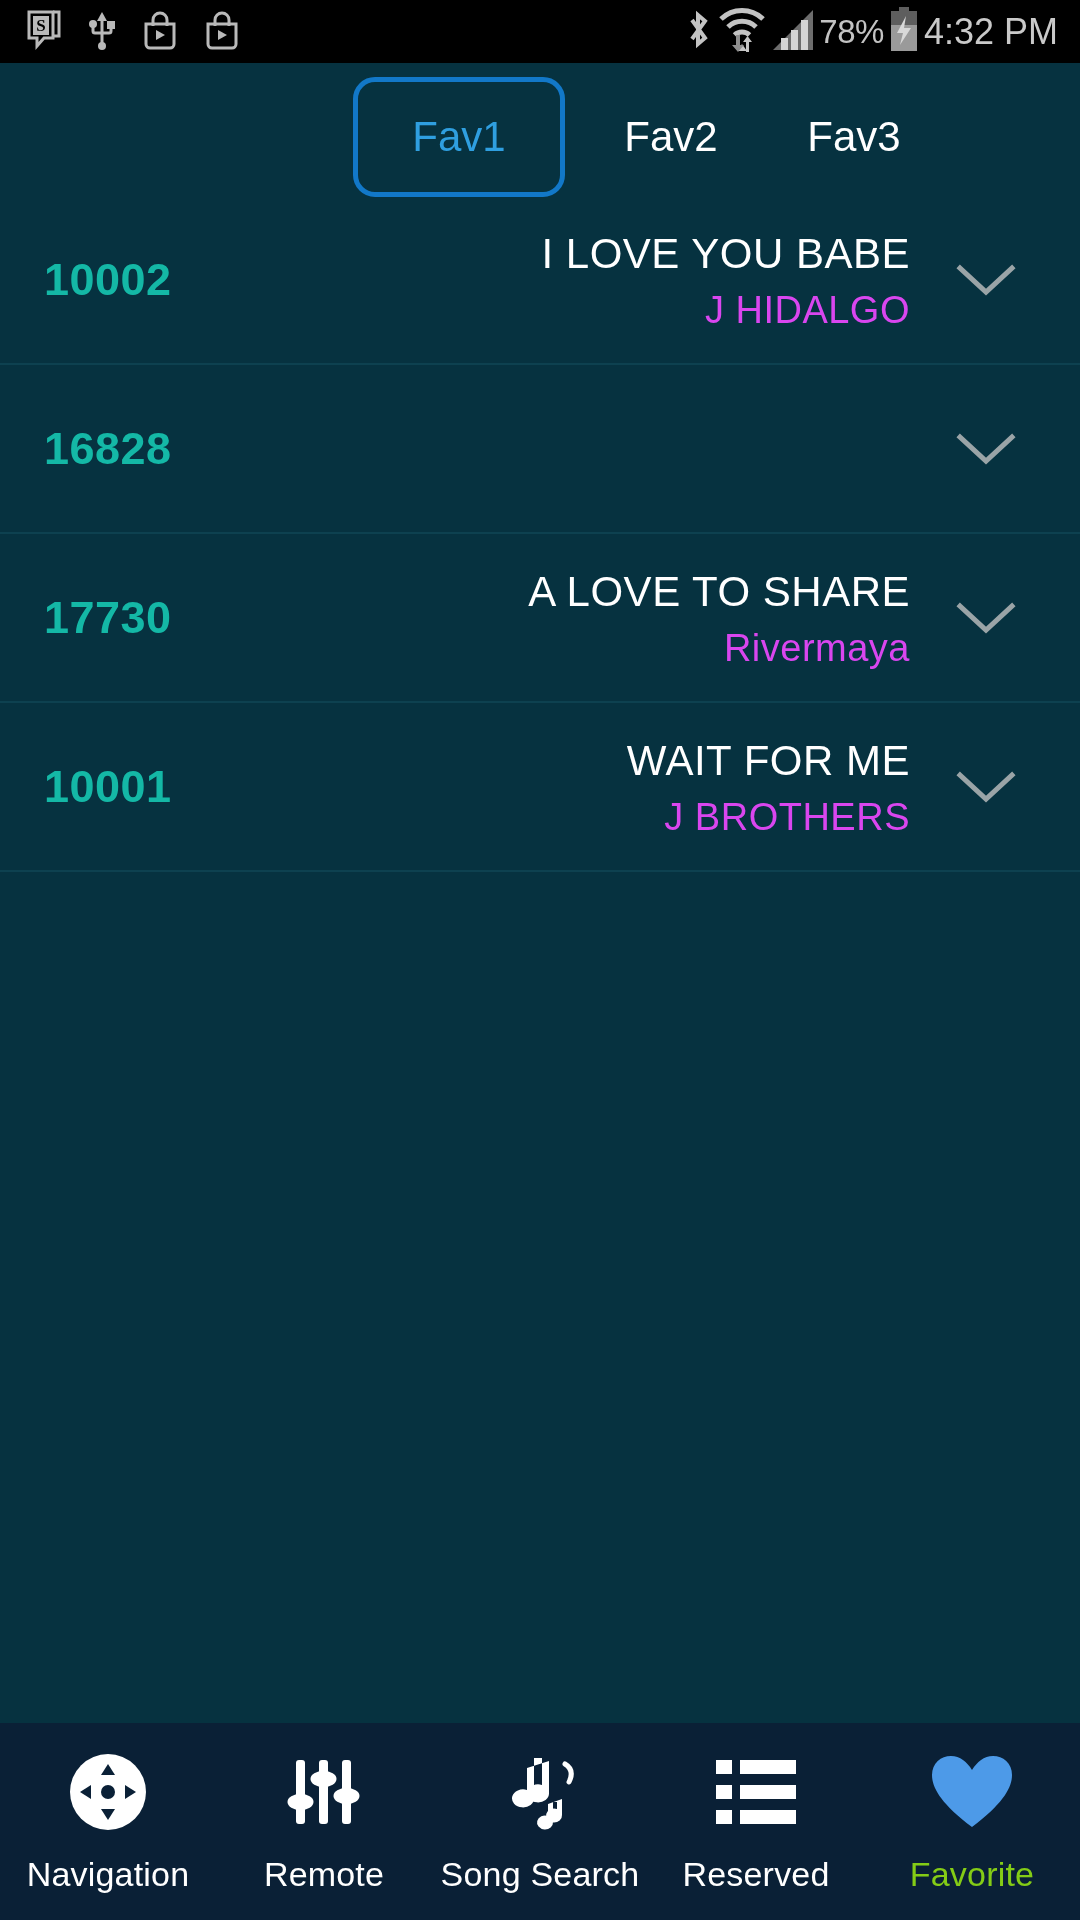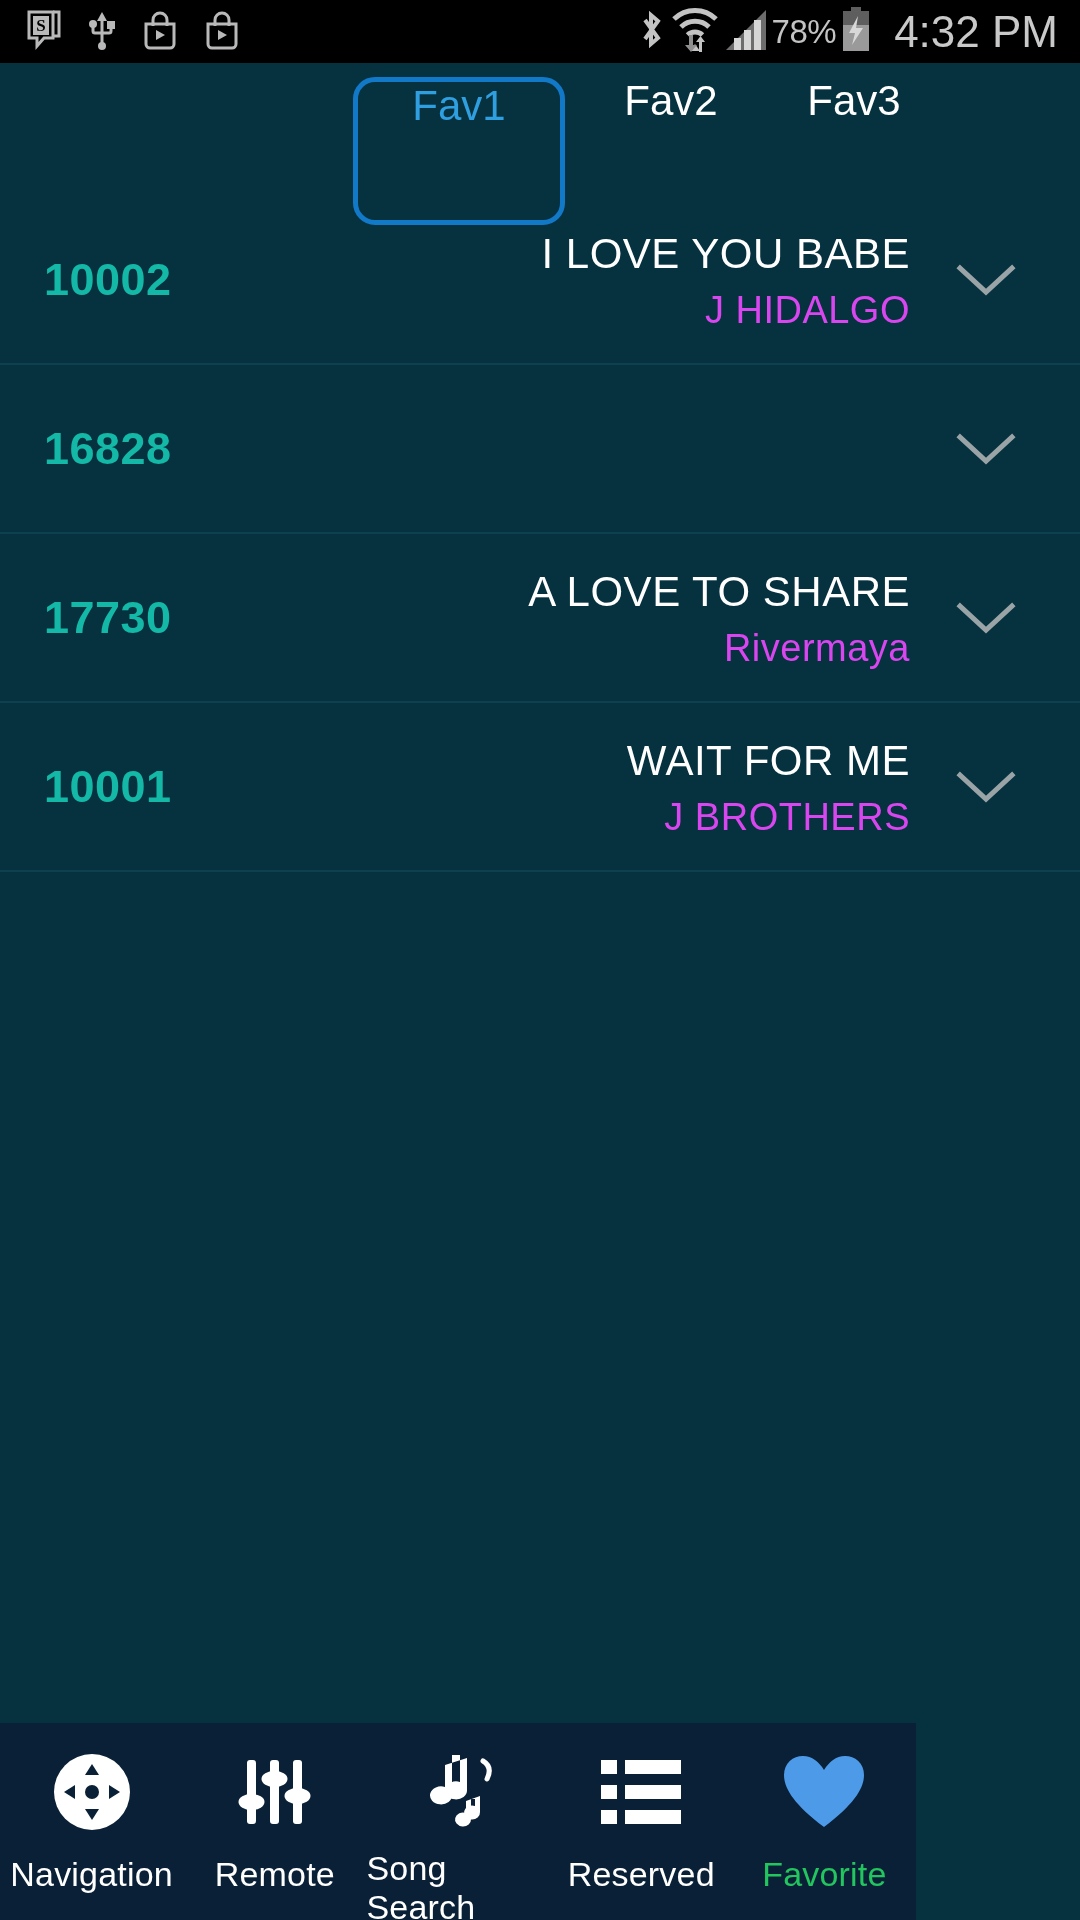--- a/index.html
+++ b/index.html
@@ -16,31 +16,31 @@
     position:absolute; top:0; left:0; width:1080px; height:63px;
     background:#000; display:flex; align-items:center;
   }
   .sb-left{ display:flex; align-items:center; gap:26px; padding-left:26px; }
   .sb-right{ margin-left:auto; display:flex; align-items:center; gap:4px; padding-right:22px; }
   .sb-icon{ display:block; }
   .sb-batt-text{
     color:#c3c3c3; font-size:33px; letter-spacing:-0.5px; font-family:"Liberation Sans", sans-serif;
   }
   .sb-clock{
-    color:#c9c9c9; font-size:44px; letter-spacing:0px; margin-left:18px;
+    color:#c9c9c9; font-size:36px; letter-spacing:0px; margin-left:0;
     font-family:"Liberation Sans", sans-serif;
   }
 
   
   .tabbar{
     position:absolute; top:63px; left:0; width:1080px; height:133px;
   }
   .tab{
-    position:absolute; top:14px; height:148px;
-    display:flex; justify-content:center;
+    position:absolute; top:14px; height:120px;
+    display:flex; align-items:center; justify-content:center;
     font-size:42px; color:#ffffff;
   }
   .tab-1{ left:353px; width:212px; }
   .tab-2{ left:565px; width:212px; }
   .tab-3{ left:748px; width:212px; }
   .tab.active{
     color:#2f9fe0;
     border:5px solid #1278c8;
     border-radius:22px;
   }
@@ -72,36 +72,36 @@
     white-space:nowrap;
   }
   .row-title.solo{ line-height:169px; }
   .chev{
     position:absolute; right:62px; top:50%; transform:translateY(-50%);
     width:64px; height:40px;
   }
 
   
   .bottomnav{
-    position:absolute; left:0; bottom:0; width:916px; height:197px;
+    position:absolute; left:0; bottom:0; width:1080px; height:197px;
     background:#0a2036;
     display:flex; align-items:flex-start;
   }
   .navitem{
     width:216px; height:197px;
     display:flex; flex-direction:column; align-items:center; justify-content:flex-start;
     padding-top:26px;
   }
   .nav-ico{
     width:86px; height:86px; display:flex; align-items:center; justify-content:center;
   }
   .nav-label{
     margin-top:20px; font-size:34px; color:#ffffff; letter-spacing:0.2px;
   }
-  .navitem.active .nav-label{ color:#22c55e; }
+  .navitem.active .nav-label{ color:#84cc16; }
 </style>
 </head>
 <body>
 
 <div class="screen">
 
   <div class="statusbar">
     <div class="sb-left">
       <span class="sb-icon">
         <svg width="36" height="40" viewBox="0 0 36 40">

